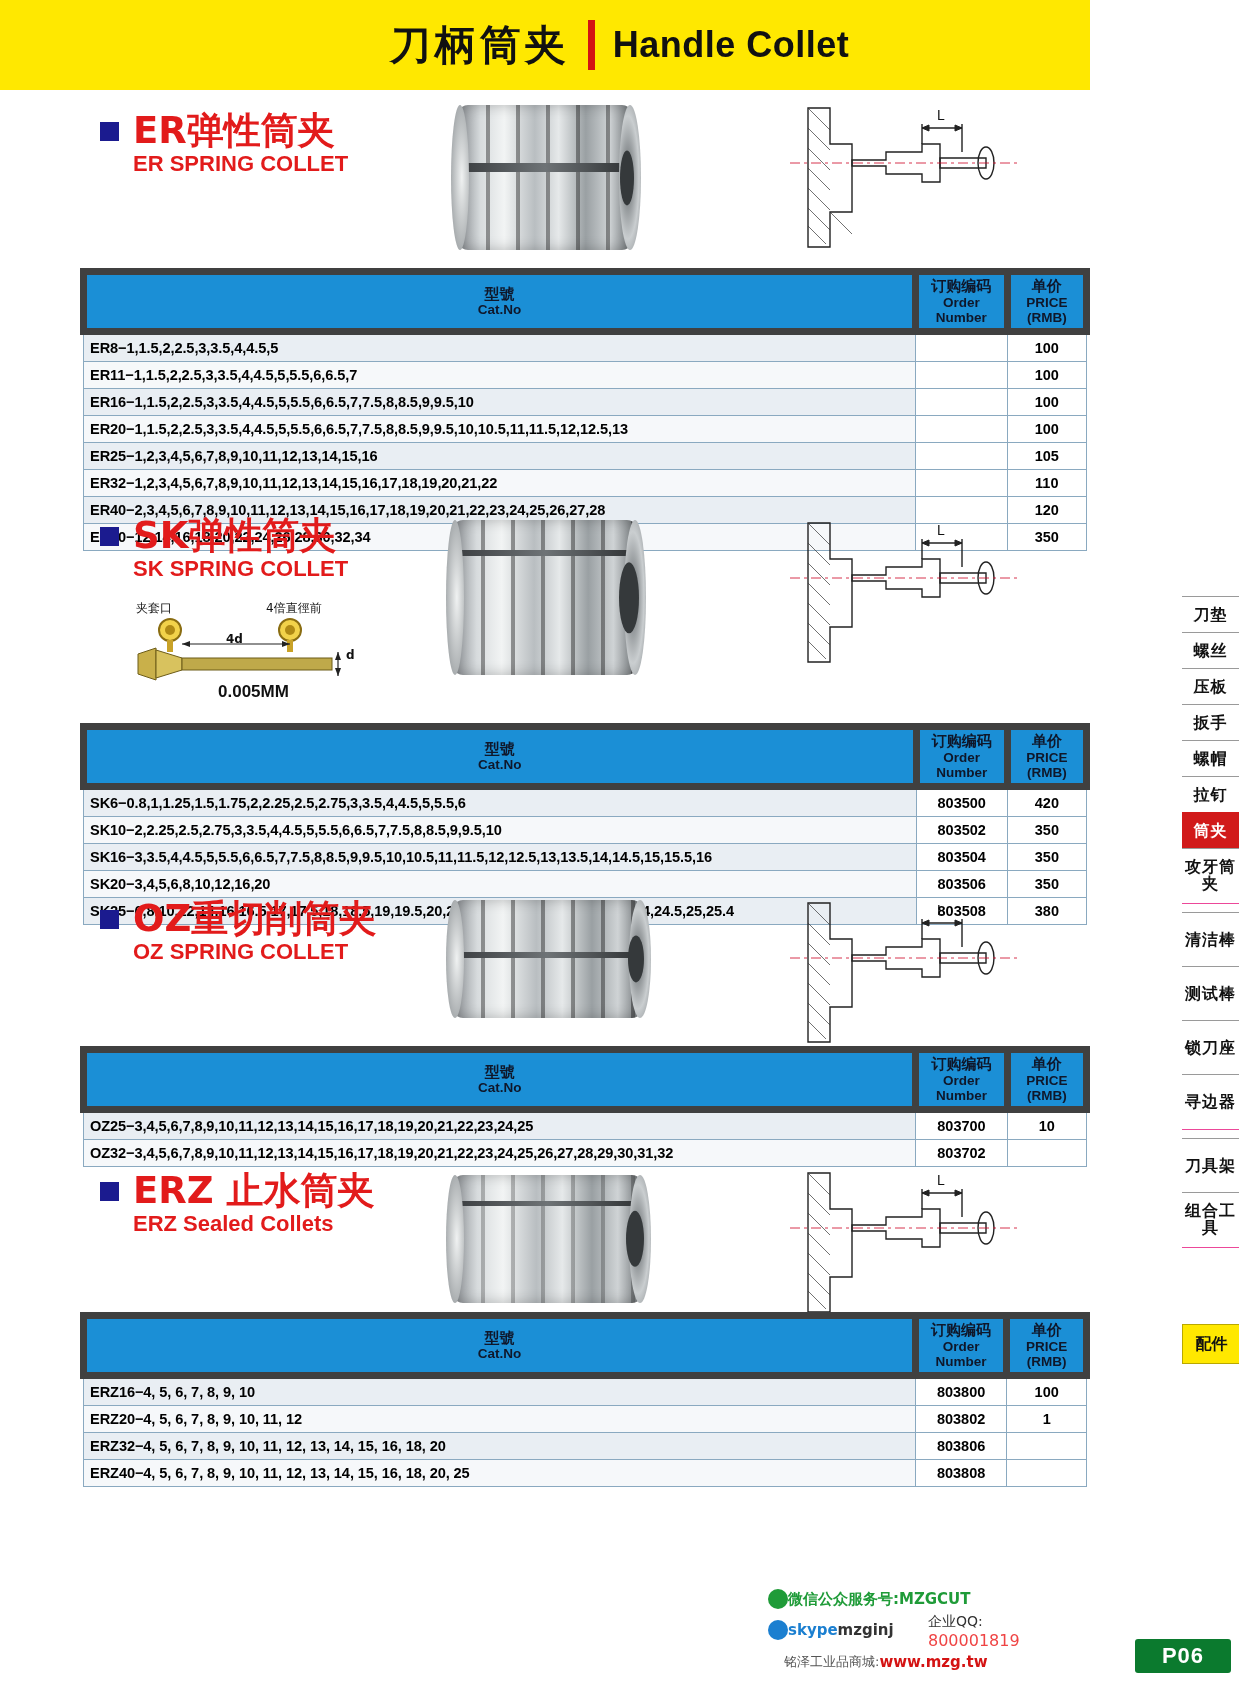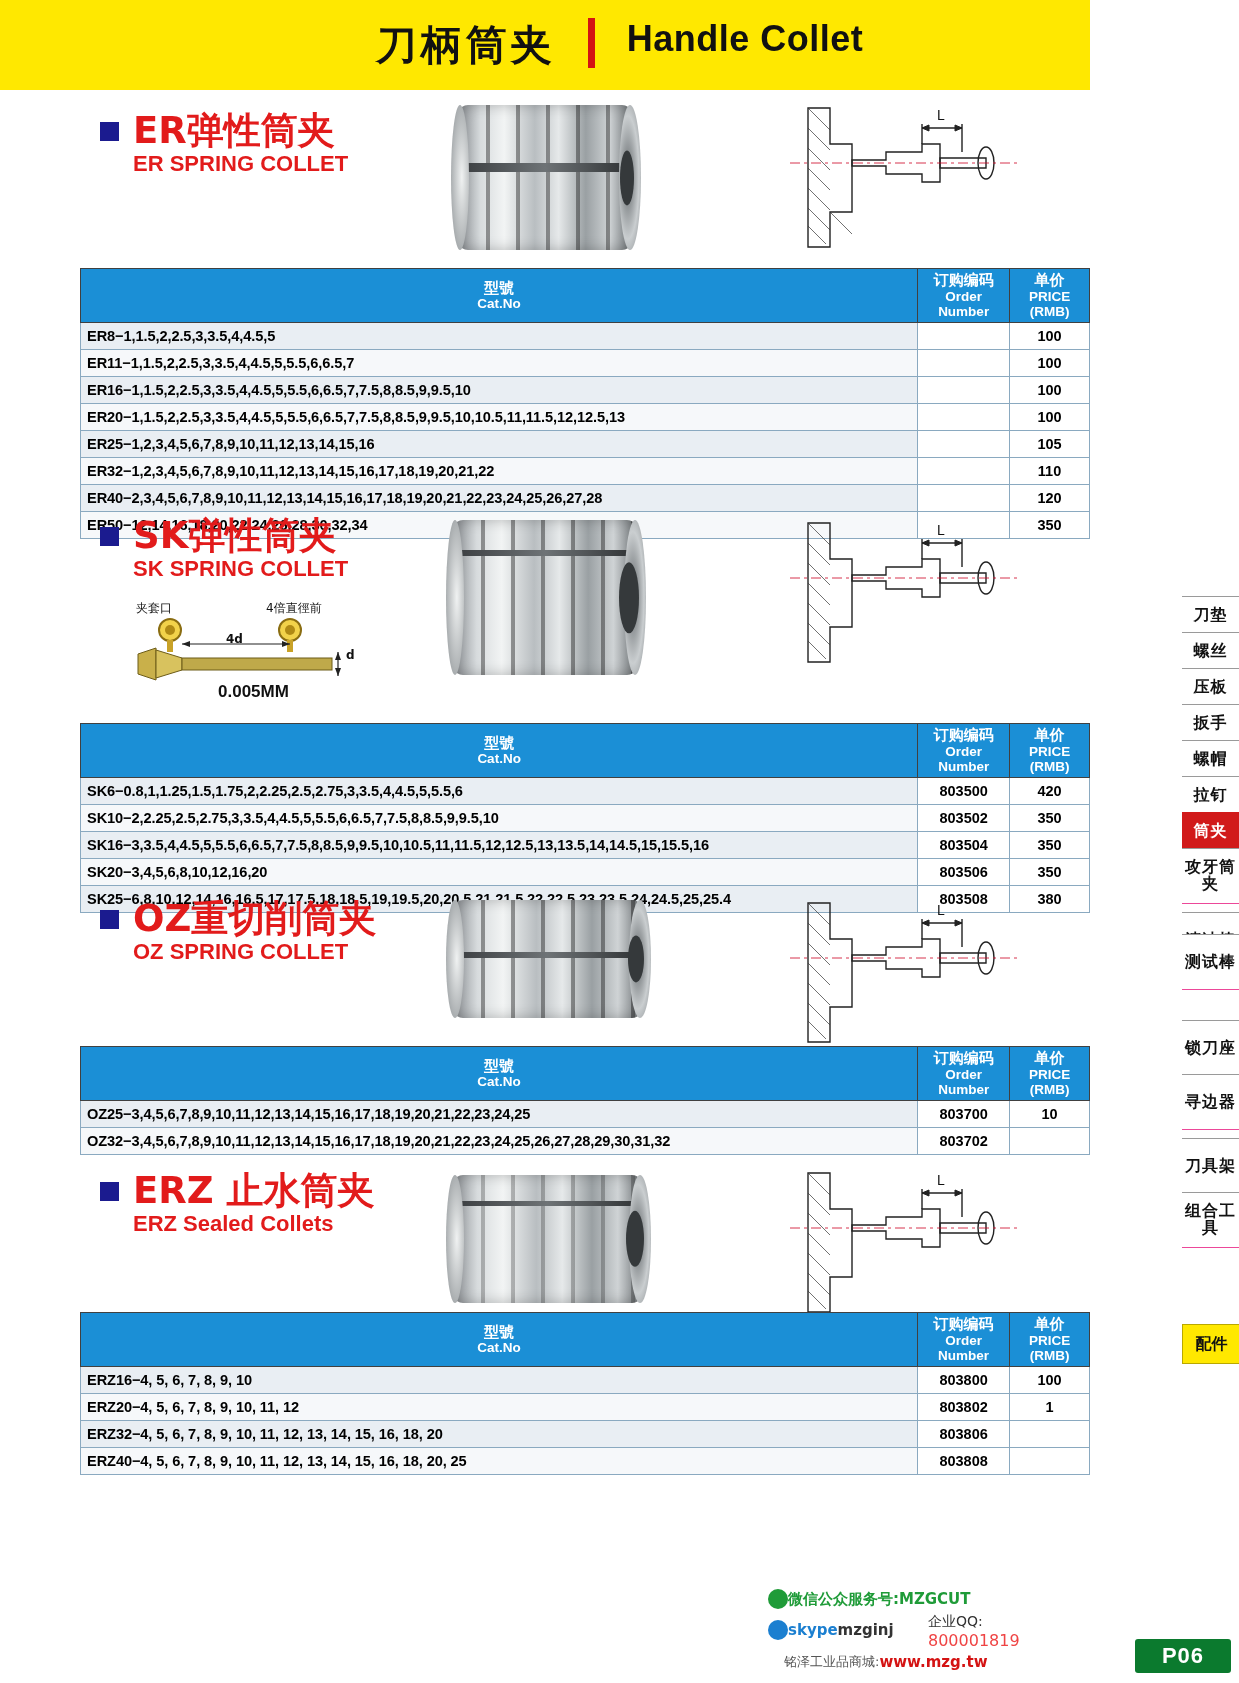--- a/index.html
+++ b/index.html
@@ -9,42 +9,42 @@
     font-family:"Liberation Sans", sans-serif;
     position:relative;
     overflow:hidden;
   }
   
   .header{
     position:absolute;left:0;top:0;width:1239px;height:90px;
     background:#ffe800;
     display:flex;align-items:center;justify-content:center;
   }
-  .header-inner{display:flex;align-items:flex-start;gap:32px;}
+  .header-inner{display:flex;align-items:center;gap:18px;}
   .header-cn{
     font-size:41px;font-weight:bold;color:#111;letter-spacing:4px;
     font-family:"DejaVu Sans", sans-serif;
   }
   .header-bar{width:7px;height:50px;background:#d41313;}
   .header-en{font-size:36px;font-weight:bold;color:#111;letter-spacing:0.5px;}
 
   .section-title{position:absolute;display:flex;align-items:flex-start;gap:14px;}
   .sq{width:19px;height:19px;background:#1b1b8f;margin-top:12px;flex:none;}
   .titles .cn{font-size:37px;font-weight:bold;color:#e21b1b;line-height:1.12;
      font-family:"DejaVu Sans", sans-serif; white-space:nowrap;}
   .titles .en{font-size:22px;font-weight:bold;color:#e21b1b;line-height:1.2;white-space:nowrap;}
 
   
   table.spec{
     position:absolute;border-collapse:collapse;width:1010px;
     font-size:14.5px;
   }
   table.spec th{
-    background:#1b8fd6;color:#ffffff;font-weight:bold;text-align:center;
-    border:1px solid #404040;padding:3px 2px;line-height:1.12;
+    background:#1b8fd6;color:#0f172a;font-weight:bold;text-align:center;
+    border:7px solid #404040;padding:3px 2px;line-height:1.12;
   }
   table.spec th .cn{font-size:15px;font-family:"DejaVu Sans", sans-serif;display:block;}
   table.spec th .en{font-size:13.5px;display:block;}
   table.spec td{
     border:1px solid #8aa9c0;padding:2px 6px;height:22px;
     background:#e9eef3;color:#000;
   }
   table.spec tr:nth-child(even) td{background:#f6f8fa;}
   td.cat{font-weight:bold;font-size:14.6px;letter-spacing:-0.1px;white-space:nowrap;}
   td.num,td.price{text-align:center;font-weight:bold;background:#ffffff !important;}
@@ -552,21 +552,21 @@
     </div>
   <div class="nav-item active" style="top:812px;height:36px;">
       <span>筒夹</span>
     </div>
   <div class="nav-item" style="top:848px;height:54px;">
       <span>攻牙筒夹</span>
     </div>
   <div class="nav-item" style="top:912px;height:54px;">
       <span>清洁棒</span>
     </div>
-  <div class="nav-item" style="top:934px;height:54px;">
+  <div class="nav-item" style="top:966px;height:54px;">
       <span>测试棒</span>
     </div>
   <div class="nav-item" style="top:1020px;height:54px;">
       <span>锁刀座</span>
     </div>
   <div class="nav-item" style="top:1074px;height:54px;">
       <span>寻边器</span>
     </div>
   <div class="nav-item" style="top:1138px;height:54px;">
       <span>刀具架</span>

